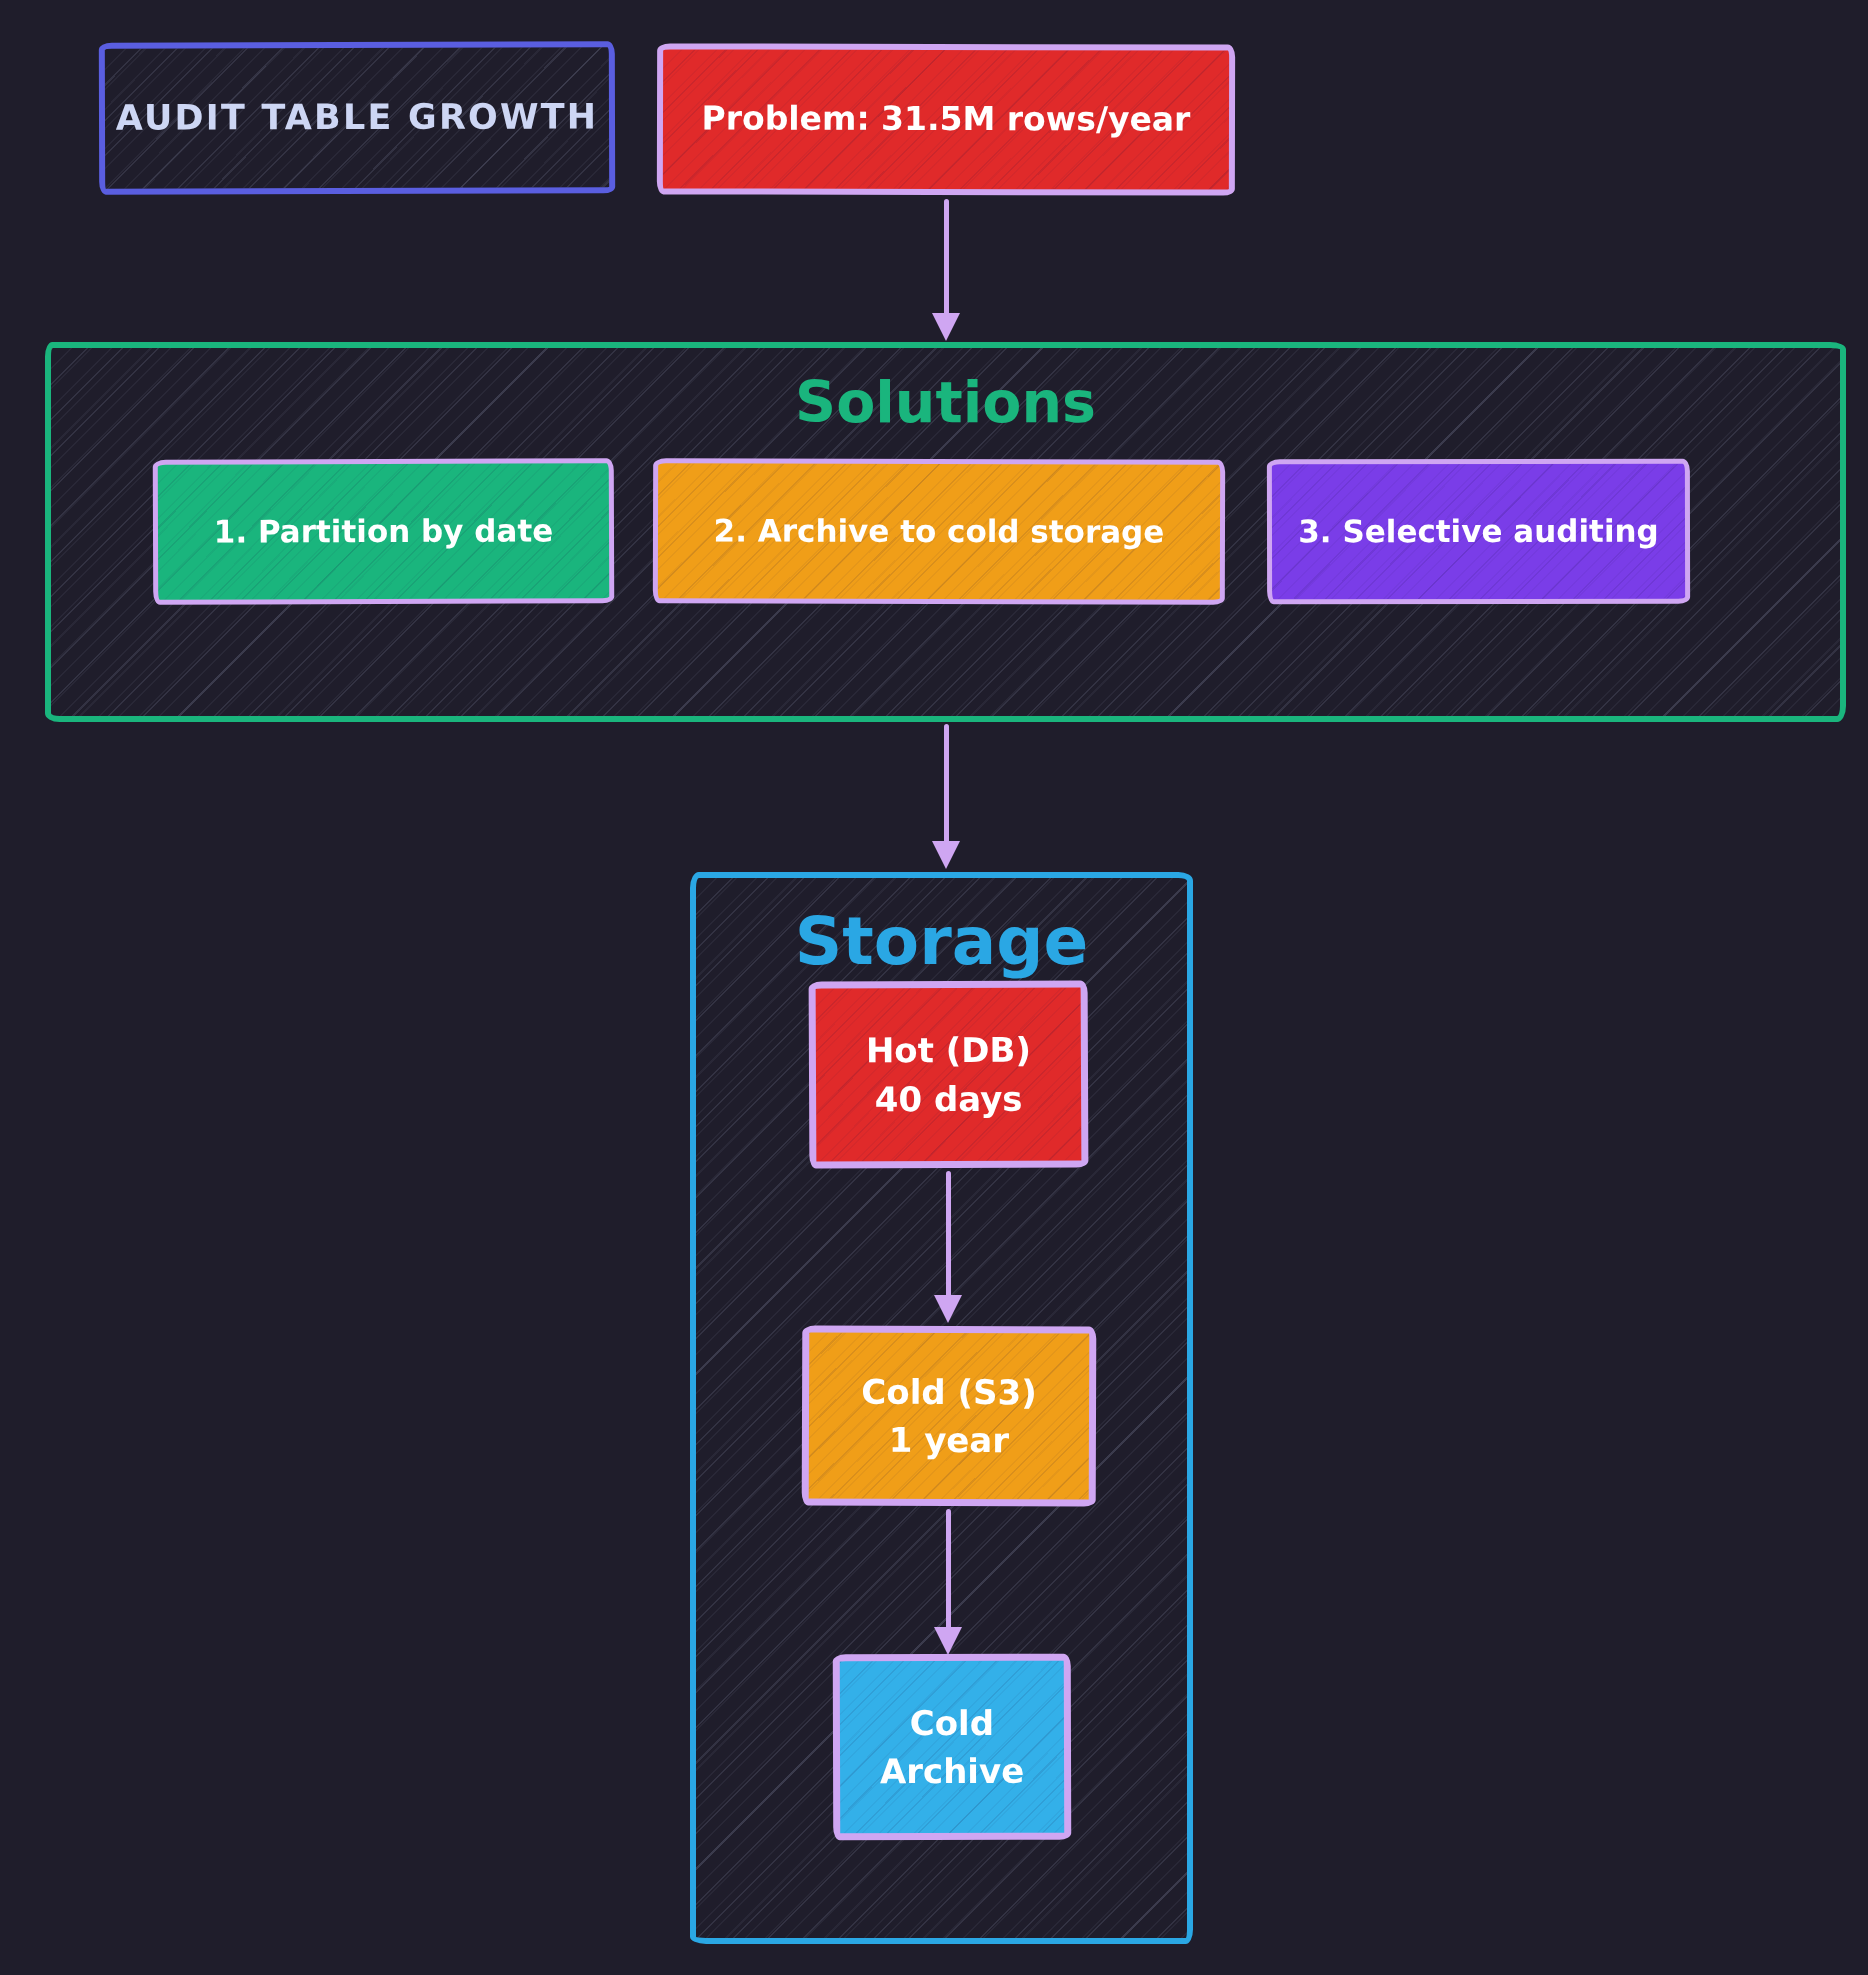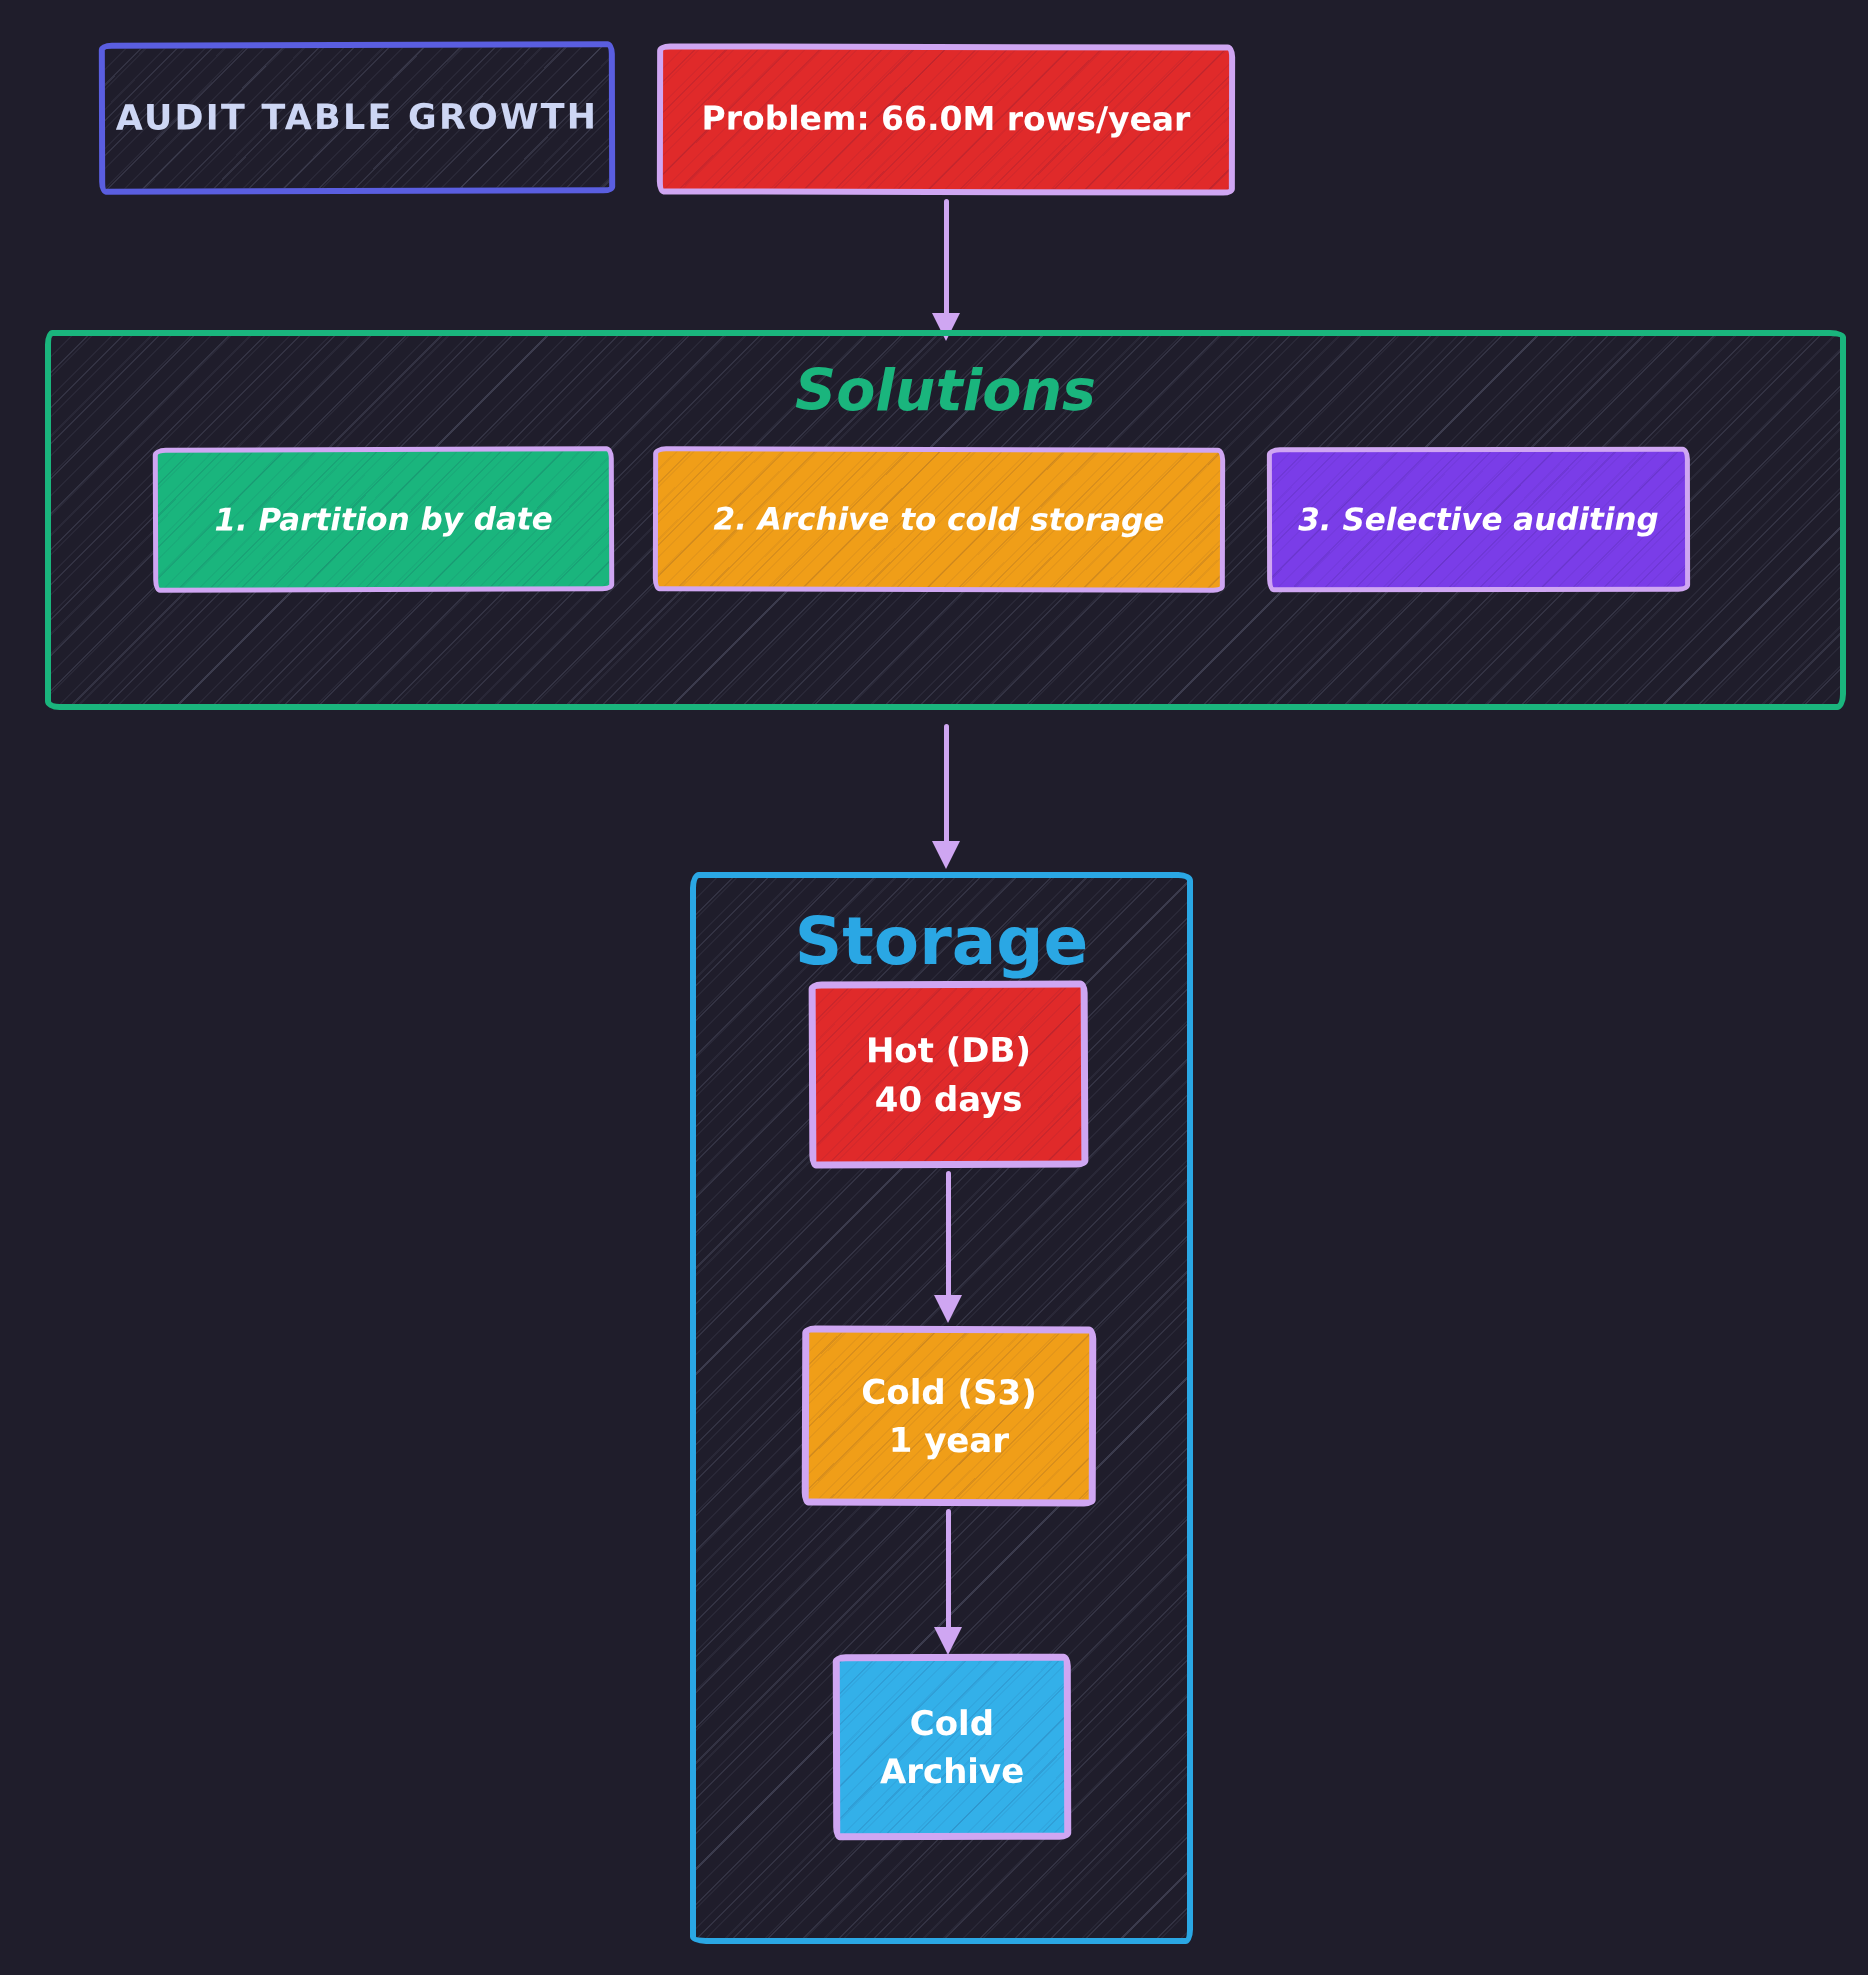--- a/index.html
+++ b/index.html
@@ -63,24 +63,23 @@
   }
   .problem-box{
     left:657px;top:44px;width:578px;height:151px;
     border-width:6.6px;border-color:var(--lavender);
     background-color:var(--red);
     font-size:33px;
     transform:rotate(0.12deg);
   }
   
   .solutions{
-    left:45px;top:330px;width:1801px;height:380px;
+    left:45px;top:342px;width:1801px;height:380px;
     border-width:6.6px;border-color:var(--green);
     border-radius:7.3px 16px 8.8px 14.6px / 14.6px 7.3px 16px 8.8px;
-    font-style:italic;
   }
   .solutions-title{
     top:20.5px;
     color:var(--green);
     font-size:57px;
   }
   .sol{
     border-width:5.9px;border-color:var(--lavender);
     font-size:31px;
     top:111px;height:145px;
@@ -125,21 +124,21 @@
 </head>
 <body>
 
 <div class="canvas">
 
   <div class="node sketch hatch-dark title-box">
     <span>AUDIT TABLE GROWTH</span>
   </div>
 
   <div class="node sketch hatch-tint problem-box">
-    <span>Problem: 66.0M rows/year</span>
+    <span>Problem: 31.5M rows/year</span>
   </div>
 
   <div class="arrow" style="left:932px;top:199px;height:142px;">
     <div class="arrow-shaft"></div>
     <div class="arrow-head"></div>
   </div>
 
   <section class="group sketch hatch-dark solutions">
     <div class="group-title solutions-title">Solutions</div>
 

